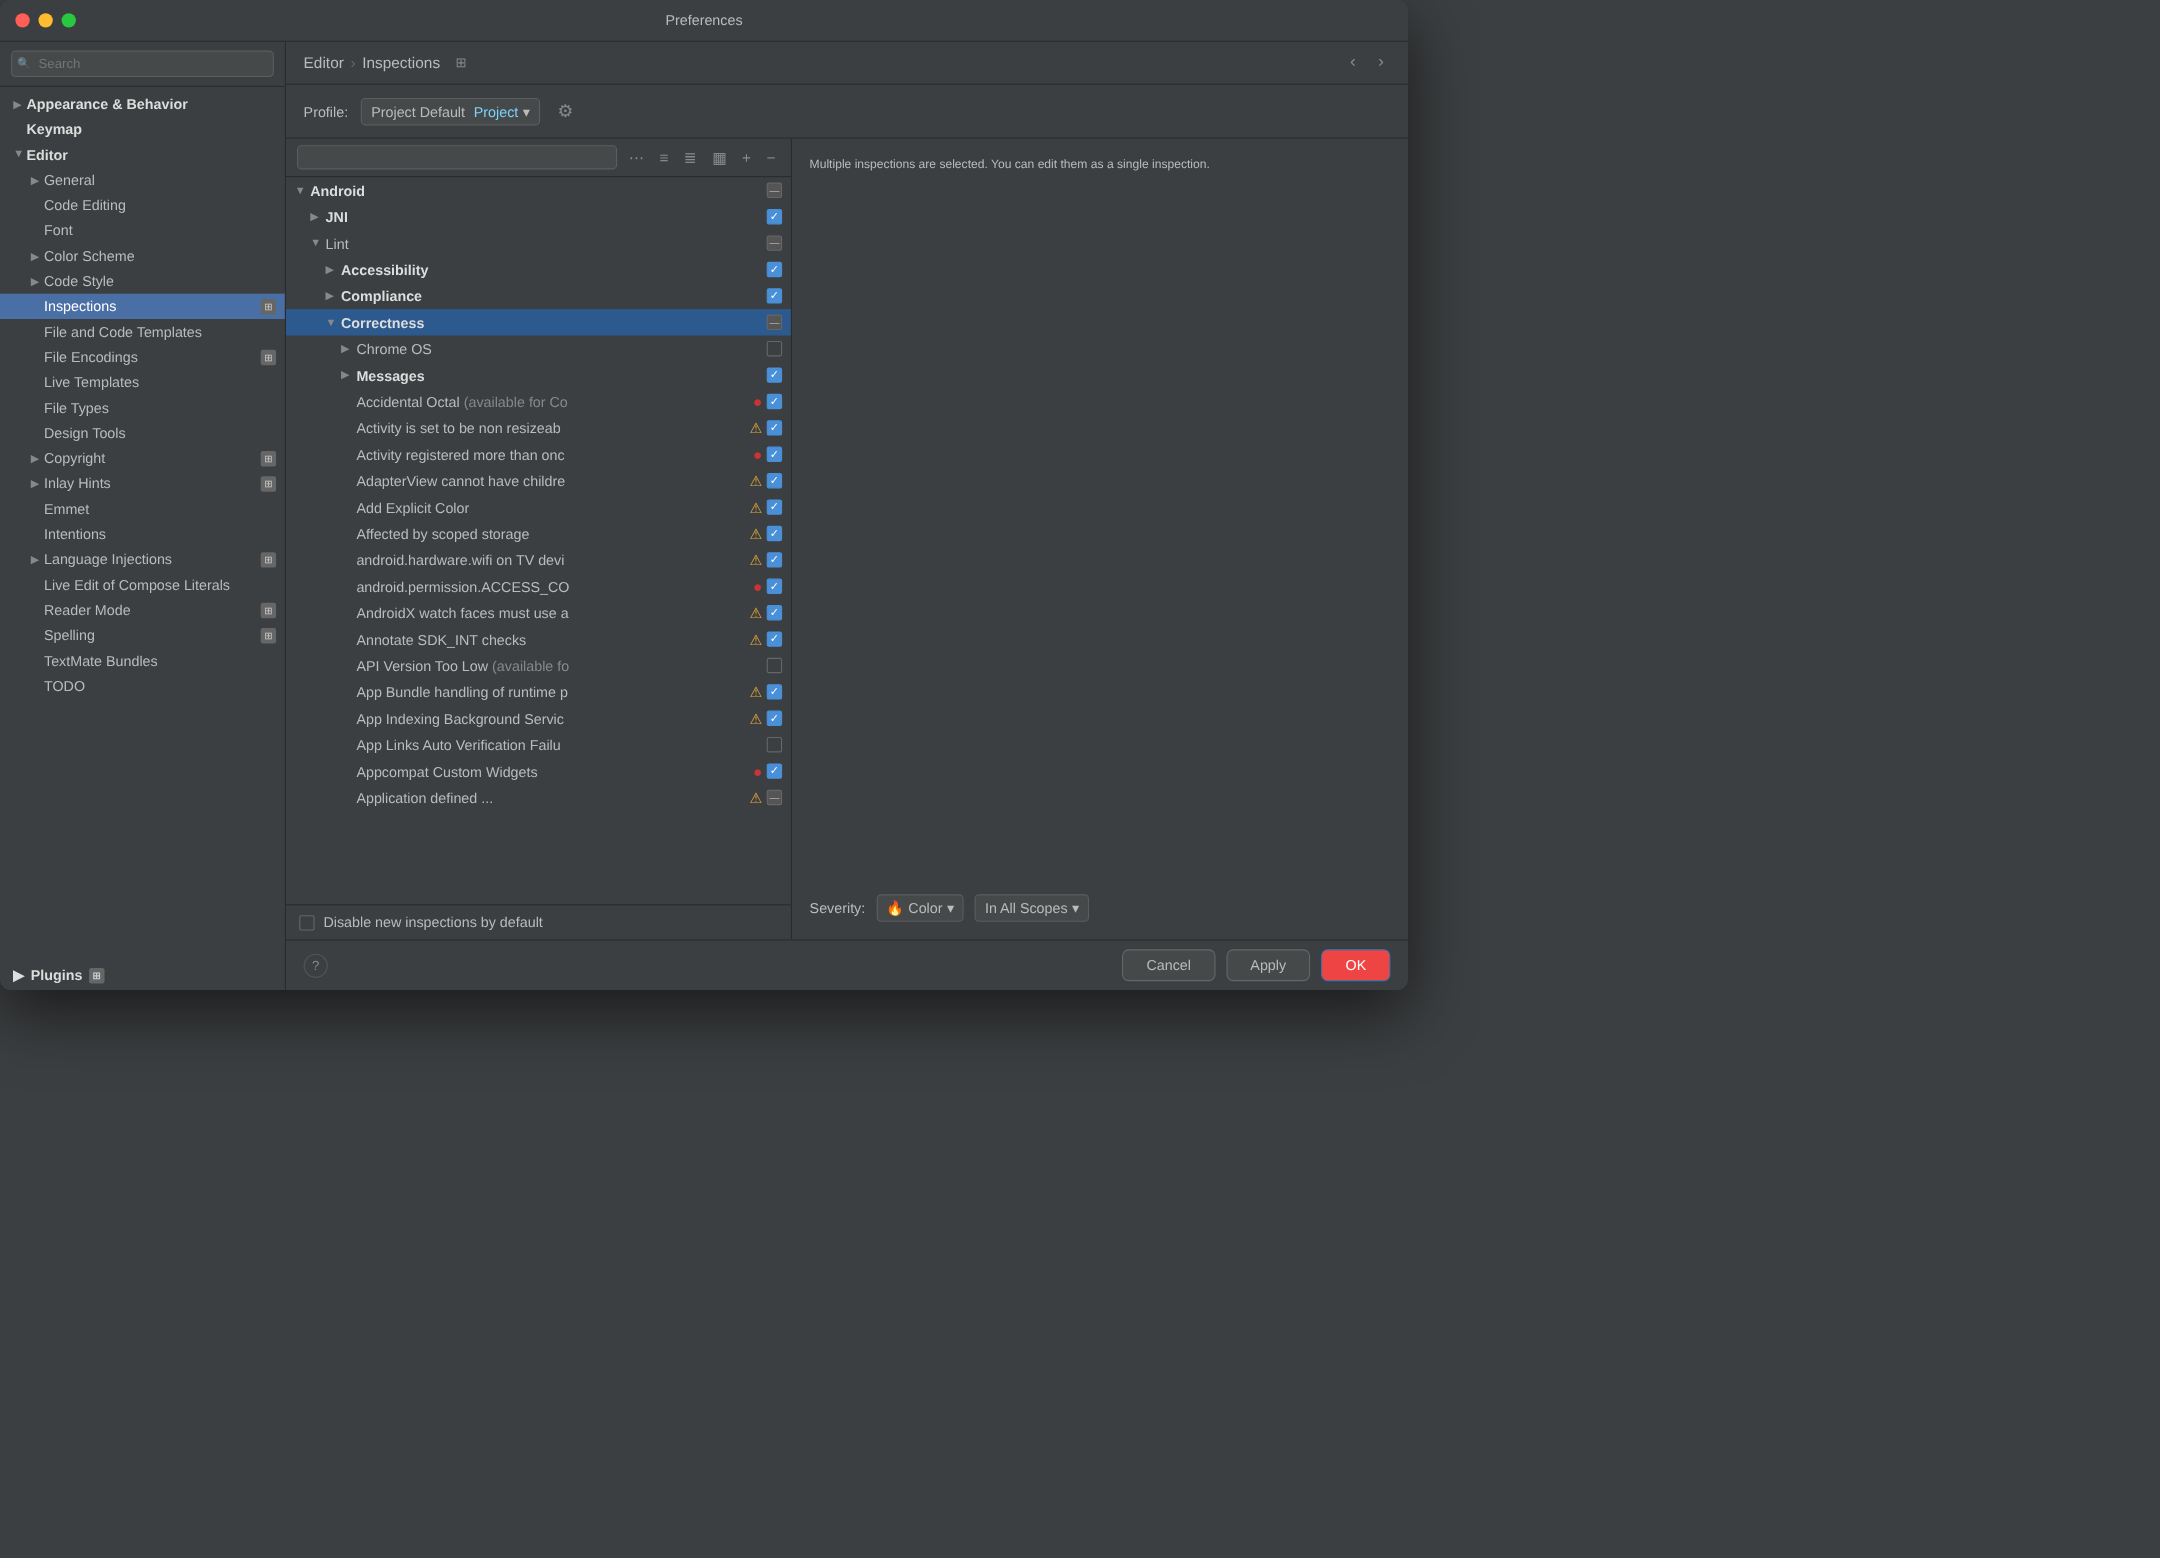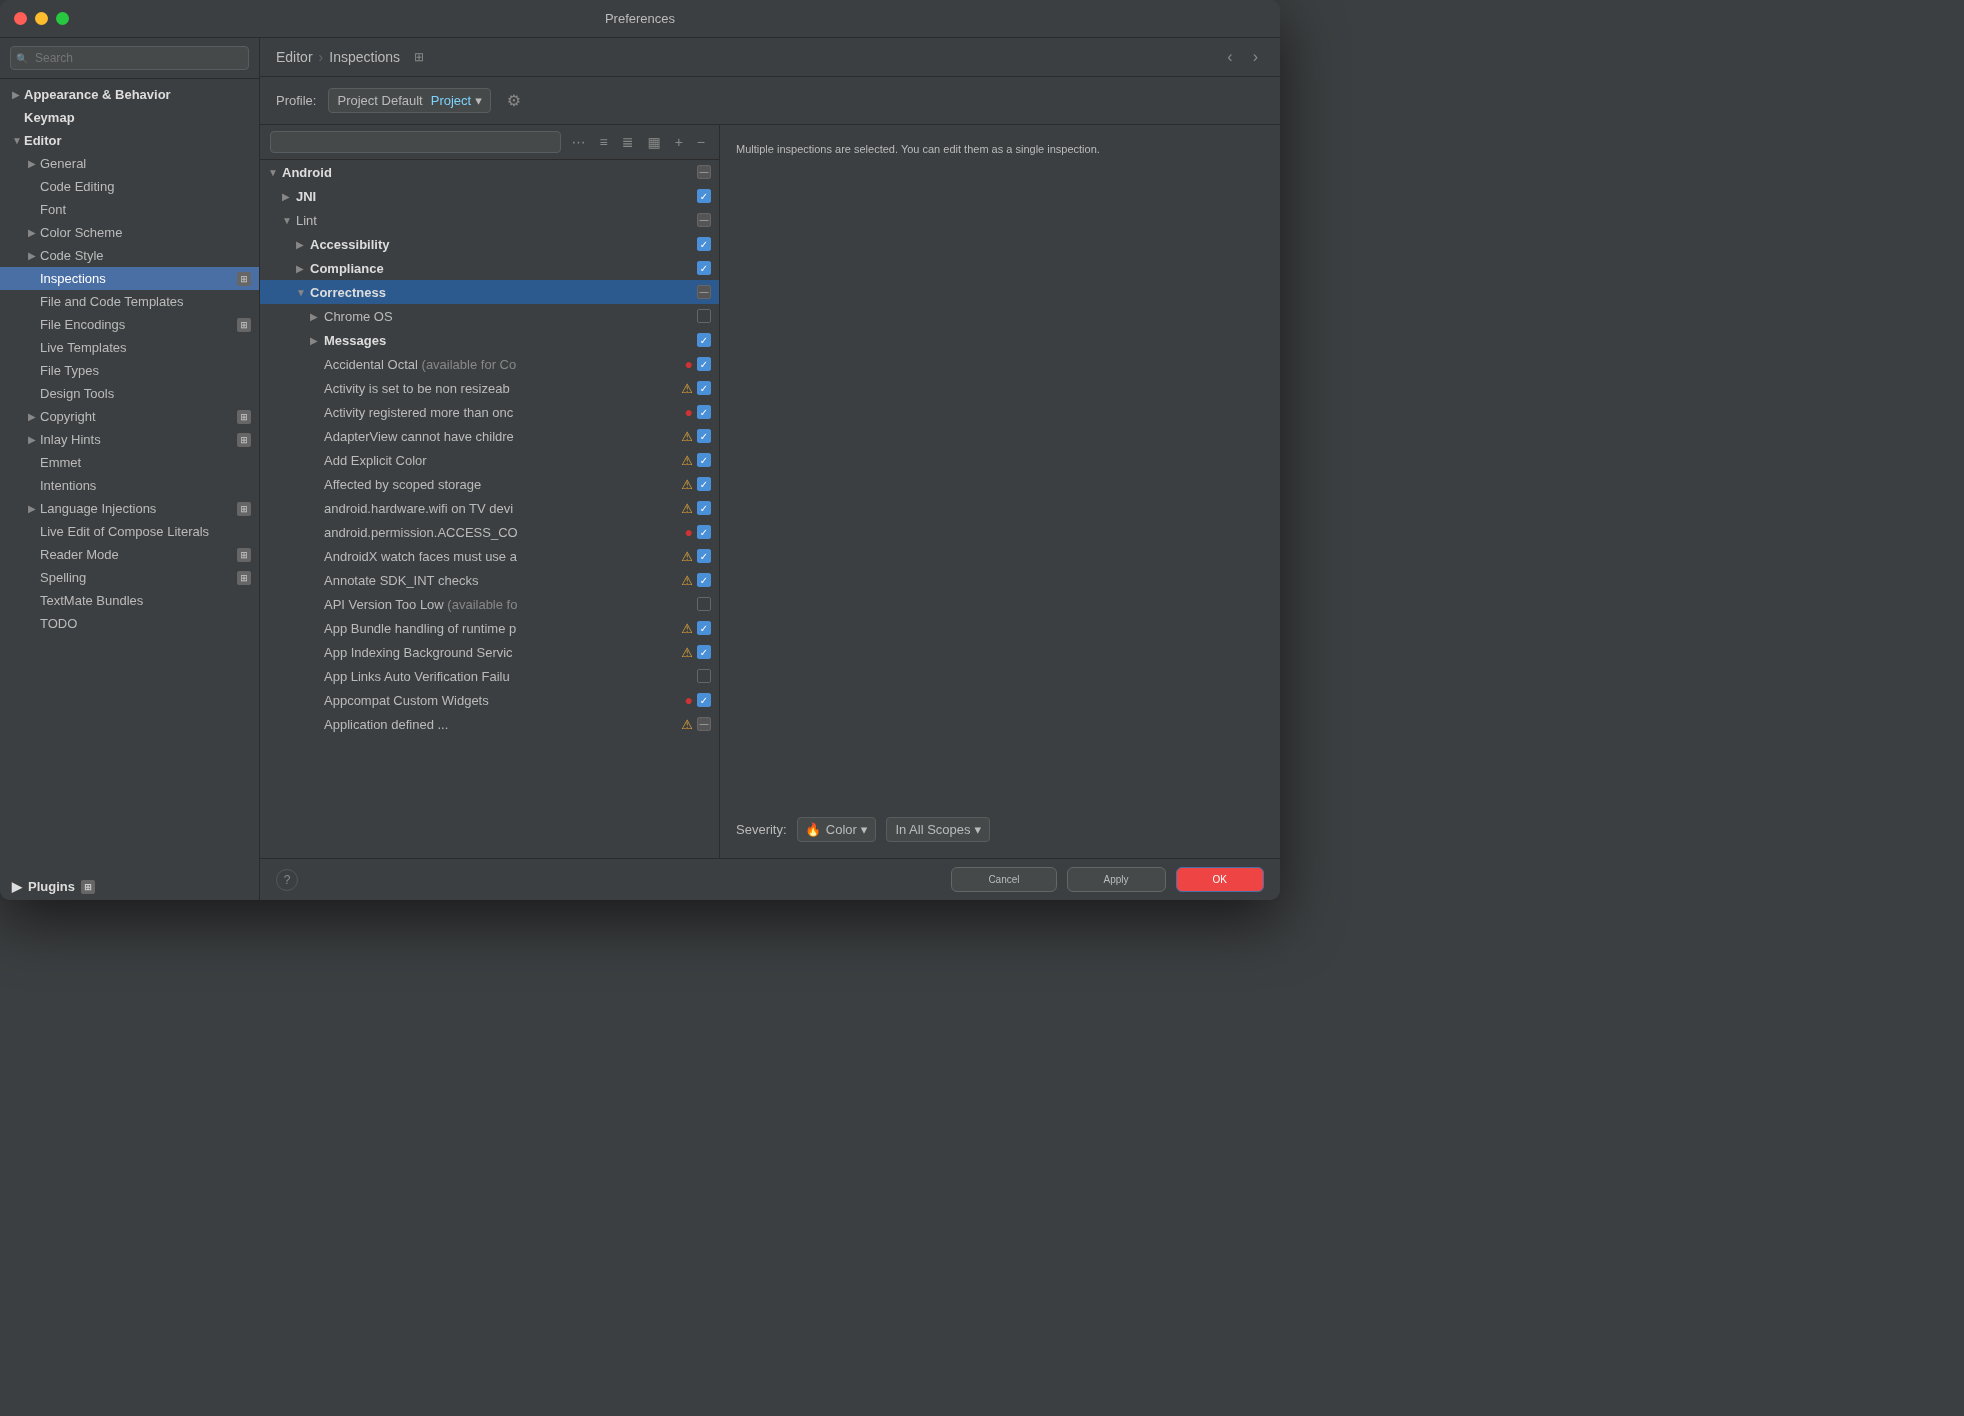--- a/index.html
+++ b/index.html
@@ -324,23 +324,23 @@
       width: 14px; height: 14px;
       border: 1px solid #666;
       border-radius: 2px;
       background: transparent;
     }
     .footer-buttons {
       display: flex;
       gap: 10px;
     }
     .btn {
-      padding: 6px 36px;
+      padding: 6px 21px;
       border-radius: 6px;
-      font-size: 10px;
+      font-size: 13px;
       cursor: pointer;
       border: 1px solid #666;
       background: #45494a;
       color: #bbbbbb;
     }
     .btn-primary {
       background: #ef4444;
       border-color: #4a6fa5;
       color: white;
     }
@@ -732,20 +732,26 @@
           </div>
 
           <div class="insp-item">
             <span class="indent" style="width:56px"></span>
             <span class="label">Application defined ...</span>
             <span style="color:#e8a838;font-size:13px;margin-right:4px;">⚠</span>
             <div class="insp-checkbox mixed"></div>
           </div>
         </div>
 
+        <div style="padding:8px 12px;border-top:1px solid #2b2b2b;">
+          <div class="disable-checkbox-row">
+            <div class="disable-checkbox"></div>
+            <span>Disable new inspections by default</span>
+          </div>
+        </div>
       </div>
 
       <div class="detail-panel">
         <p class="detail-message">Multiple inspections are selected. You can edit them as a single inspection.</p>
         <div class="detail-spacer"></div>
         <div class="severity-row">
           <span class="severity-label">Severity:</span>
           <div class="severity-select">
             <span>🔥</span>
             <span>Color</span>

